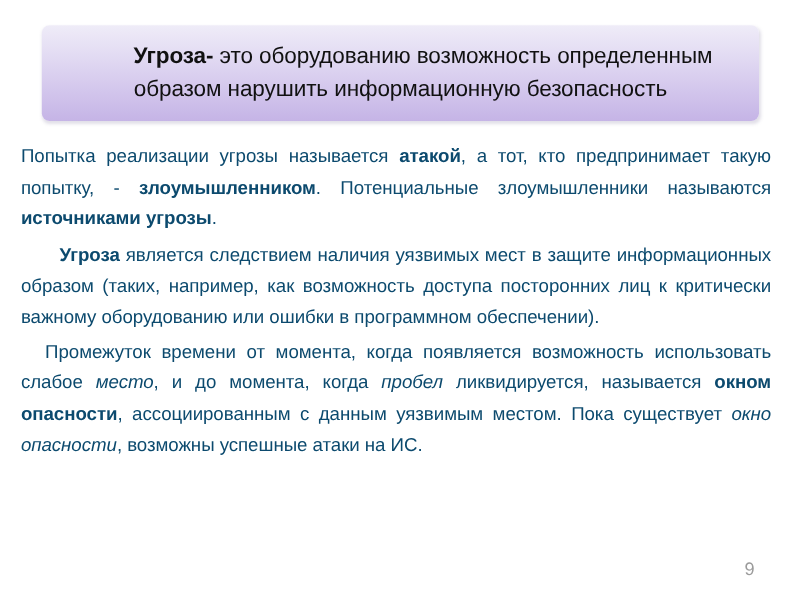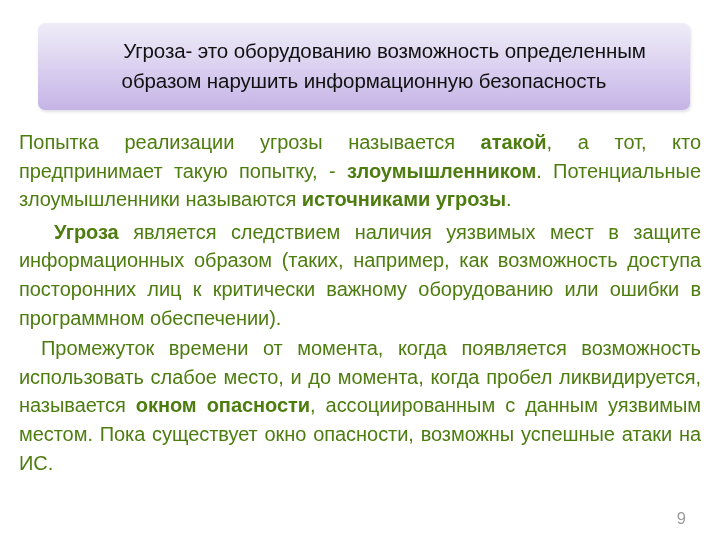--- a/index.html
+++ b/index.html
@@ -42,51 +42,51 @@
 
   .title-text {
     text-align: center;
     font-size: 20.5px;
     line-height: 30px;
     color: #111111;
     letter-spacing: -0.1px;
     width: 100%;
   }
   .title-text .kw {
-    font-weight: normal;
+    font-weight: bold;
     margin-left: 41px;
   }
 
   
   .body-wrap {
     position: absolute;
     left: 19px;
     top: 128px;
     width: 682px;
   }
 
   p.para {
     margin: 0;
-    font-size: 20px;
+    font-size: 17px;
     line-height: 28.6px;
-    color: #4d7c0f;
+    color: #0c4a6e;
     text-align: justify;
     text-justify: inter-word;
     letter-spacing: -0.05px;
     -moz-hyphens: none;
     hyphens: none;
   }
   p.para:last-child { text-align-last: left; }
 
   p.p1 { text-indent: 0; }
   p.p2 { text-indent: 35px; margin-top: 4px; }
   p.p3 { text-indent: 22px; margin-top: 2px; }
 
   .b  { font-weight: bold; }
-  .i  { }
+  .i  { font-style: italic; }
   .bi { font-weight: bold; }
 
   
   .page-number {
     position: absolute;
     right: 34px;
     bottom: 12px;
     font-size: 16.5px;
     color: #9b9b9b;
     font-family: "Liberation Sans", sans-serif;

